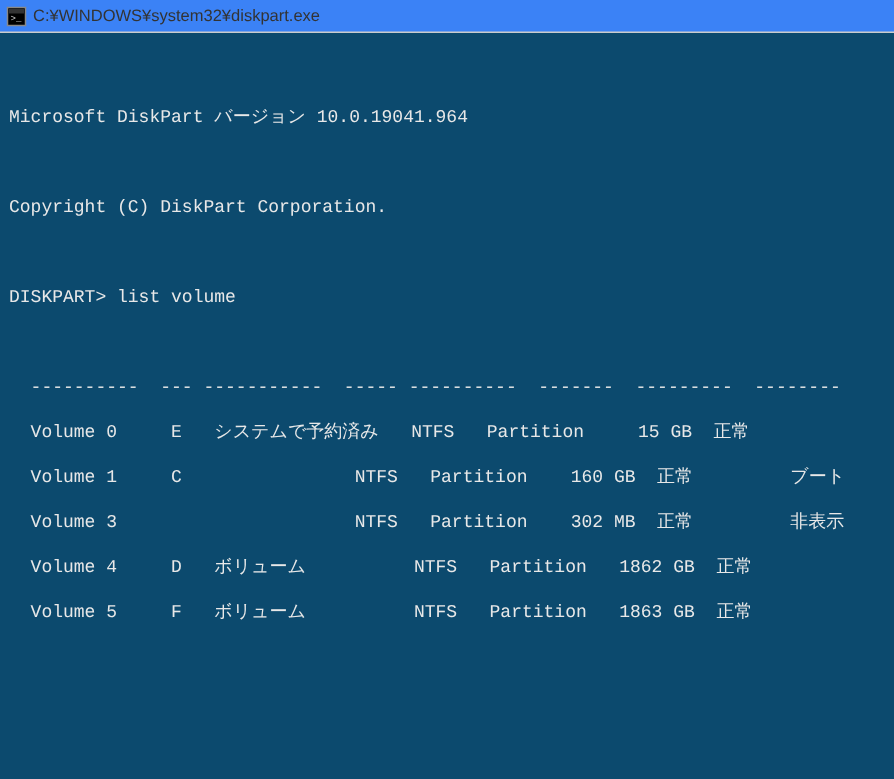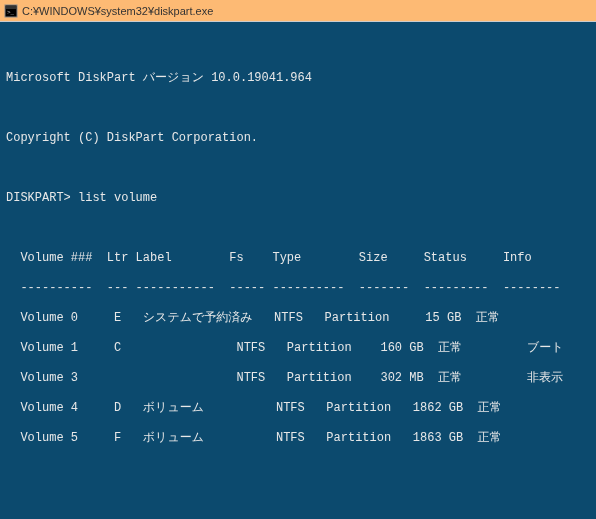--- a/index.html
+++ b/index.html
@@ -5,21 +5,21 @@
   * { margin: 0; padding: 0; box-sizing: border-box; }
   body {
     background: #1a1a1a;
     width: 596px;
     height: 519px;
     font-family: 'MS Gothic', 'Courier New', monospace;
     font-size: 12px;
     overflow: hidden;
   }
   .titlebar {
-    background: #fdba74;
+    background: #3b82f6;
     height: 22px;
     display: flex;
     align-items: center;
     padding: 0 4px;
     border-bottom: 1px solid #ccc;
   }
   .titlebar .icon {
     width: 14px;
     height: 14px;
     margin-right: 4px;
@@ -59,21 +59,20 @@
 </div>
 
 <div class="console">
 <span class="row"> </span>
 <span class="row white">Microsoft DiskPart バージョン 10.0.19041.964</span>
 <span class="row"> </span>
 <span class="row white">Copyright (C) DiskPart Corporation.</span>
 <span class="row"> </span>
 <span class="row white">DISKPART&gt; list volume</span>
 <span class="row"> </span>
-<span class="row white">  Volume ###  Ltr Label        Fs    Type        Size     Status     Info</span>
 <span class="row white">  ----------  --- -----------  ----- ----------  -------  ---------  --------</span>
 <span class="row white">  Volume 0     E   システムで予約済み   NTFS   Partition     15 GB  正常</span>
 <span class="row white">  Volume 1     C                NTFS   Partition    160 GB  正常         ブート</span>
 <span class="row white">  Volume 3                      NTFS   Partition    302 MB  正常         非表示</span>
 <span class="row white">  Volume 4     D   ボリューム          NTFS   Partition   1862 GB  正常</span>
 <span class="row white">  Volume 5     F   ボリューム          NTFS   Partition   1863 GB  正常</span>
 
 
 
 

